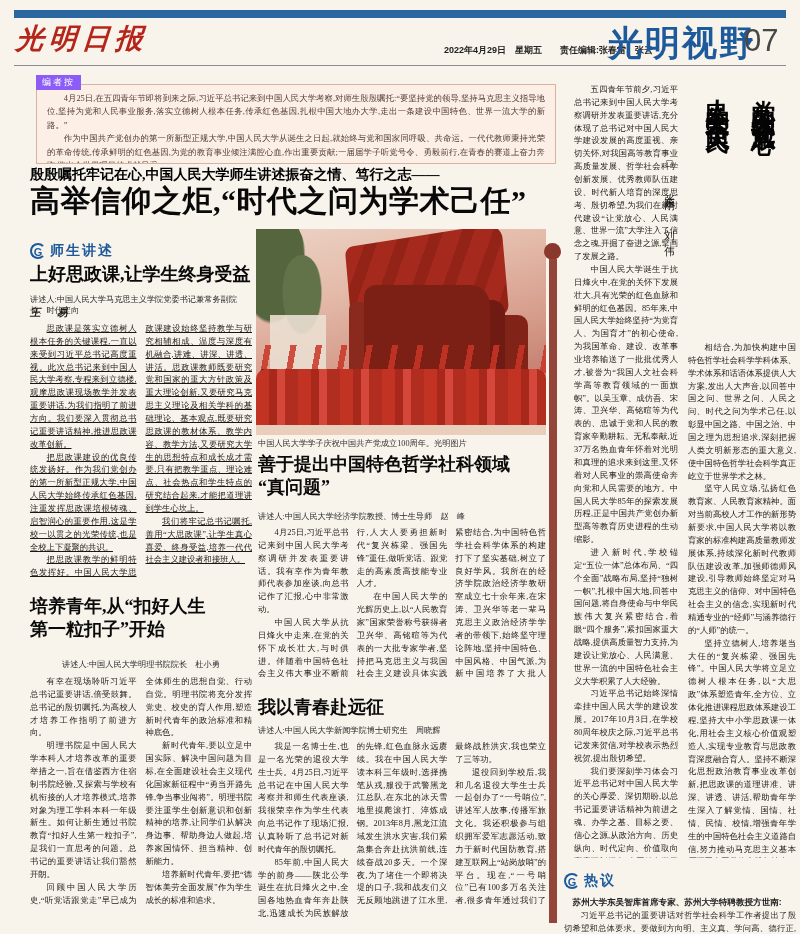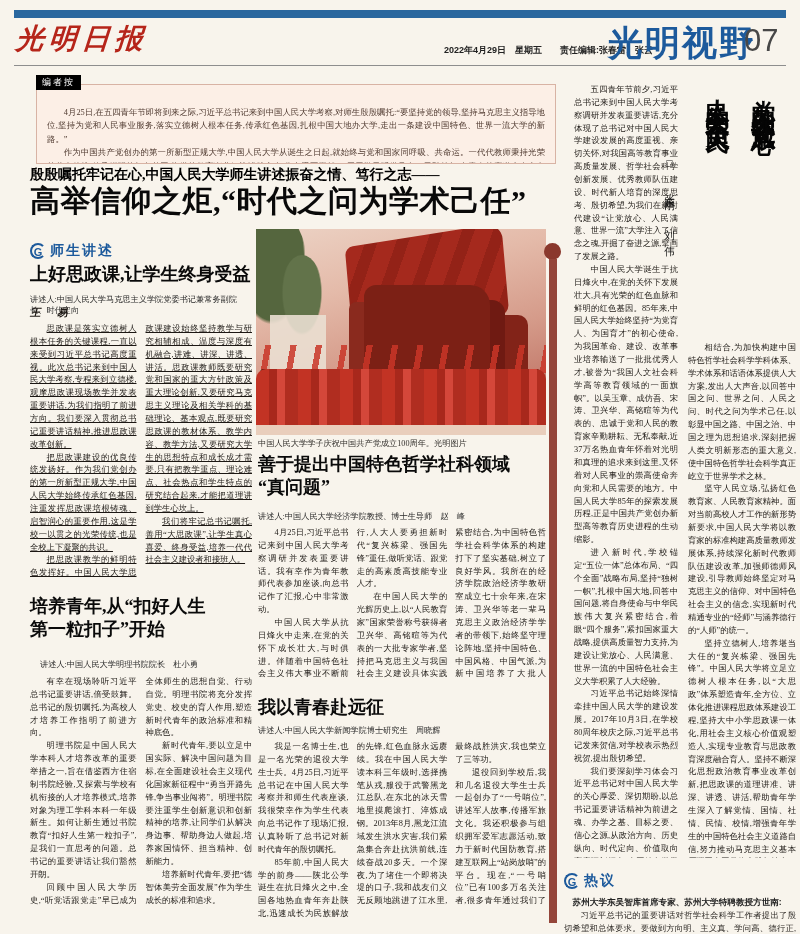--- a/index.html
+++ b/index.html
@@ -17,25 +17,25 @@
   .logo { left:16px; top:20px; font-size:28px; font-weight:900; font-style:italic;
           color:#b6251a; letter-spacing:5px; transform:skewX(-4deg); }
   .dateline { left:444px; top:44px; font-size:9px; color:#222;
               font-family:"Liberation Sans","DejaVu Sans",sans-serif; font-weight:700; }
   .viewtitle { left:608px; top:20px; font-size:35px; font-weight:900; color:#1d5a9c; letter-spacing:2px; }
   .pagenum { left:744px; top:23px; font-size:31px; color:#474747;
              font-family:"Liberation Sans","DejaVu Sans",sans-serif; }
   .headrule { left:14px; top:65px; width:772px; height:0; border-top:1.5px solid #8e8e8e; }
 
   
-  .edtab { left:36px; top:75px; background:#000000; color:#fff; font-size:9px;
+  .edtab { left:36px; top:75px; background:#8b5cf6; color:#fff; font-size:9px;
            font-family:"Liberation Sans","DejaVu Sans",sans-serif;
            padding:1px 6px; letter-spacing:2px; z-index:3; }
   .edbox { left:36px; top:84px; width:520px; height:80px; background:#fcefe6;
-           border:1px solid #d8b3a4; padding:21px 10px; overflow:hidden; }
+           border:1px solid #d8b3a4; padding:7px 10px; overflow:hidden; }
   .edbox p { font-size:8.4px; line-height:1.6; color:#503b31; text-indent:2em; text-align:justify; }
 
   
   .kicker { left:30px; top:166px; font-size:14px; font-weight:700; color:#000; }
   .headline { left:30px; top:181px; font-size:30px; font-weight:900; color:#090909; letter-spacing:.5px; }
 
   
   .sechdr { display:flex; align-items:center; gap:4px;
             font-family:"Liberation Sans","DejaVu Sans",sans-serif; }
   .gicon { display:inline-block; width:16px; height:16px; line-height:14px; text-align:center;
@@ -54,21 +54,21 @@
   .body p { font-size:8.3px; line-height:1.55; text-indent:2em; color:#24201c; }
   .cols2 { column-count:2; column-gap:9px; }
   .cols3 { column-count:3; column-gap:8px; }
 
   .a1title { left:30px; top:263px; }
   .a1byline { left:30px; top:294px; width:222px; }
   .a1name { left:30px; top:306px; }
   .a1body { left:30px; top:323px; width:222px; height:266px;text-decoration:underline; }
 
   .a3title { left:30px; top:595px; width:222px; }
-  .a3byline { left:40px; top:659px; width:222px; }
+  .a3byline { left:30px; top:659px; width:222px;text-align:center; }
   .a3body { left:30px; top:676px; width:222px; height:254px; }
 
   .photo { left:256px; top:229px; width:290px; height:206px; overflow:hidden;
            background:linear-gradient(165deg,#ecd3c5 0%,#e4baa9 30%,#d59b8a 58%,#c2796a 82%,#b96f60 100%); }
   .ph-tree1 { left:-14px; top:-18px; width:66px; height:118px; border-radius:50%;
               background:radial-gradient(ellipse at 45% 40%,#55663e 0 62%,rgba(85,102,62,0) 66%); }
   .ph-tree2 { left:24px; top:26px; width:44px; height:84px; border-radius:50%;
               background:radial-gradient(ellipse at 50% 45%,#62734a 0 60%,rgba(98,115,74,0) 65%); }
   .ph-bldg { left:14px; top:86px; width:56px; height:64px; background:#eadfd2; opacity:.9; }
   .ph-flag { left:92px; top:6px; width:158px; height:92px; background:

